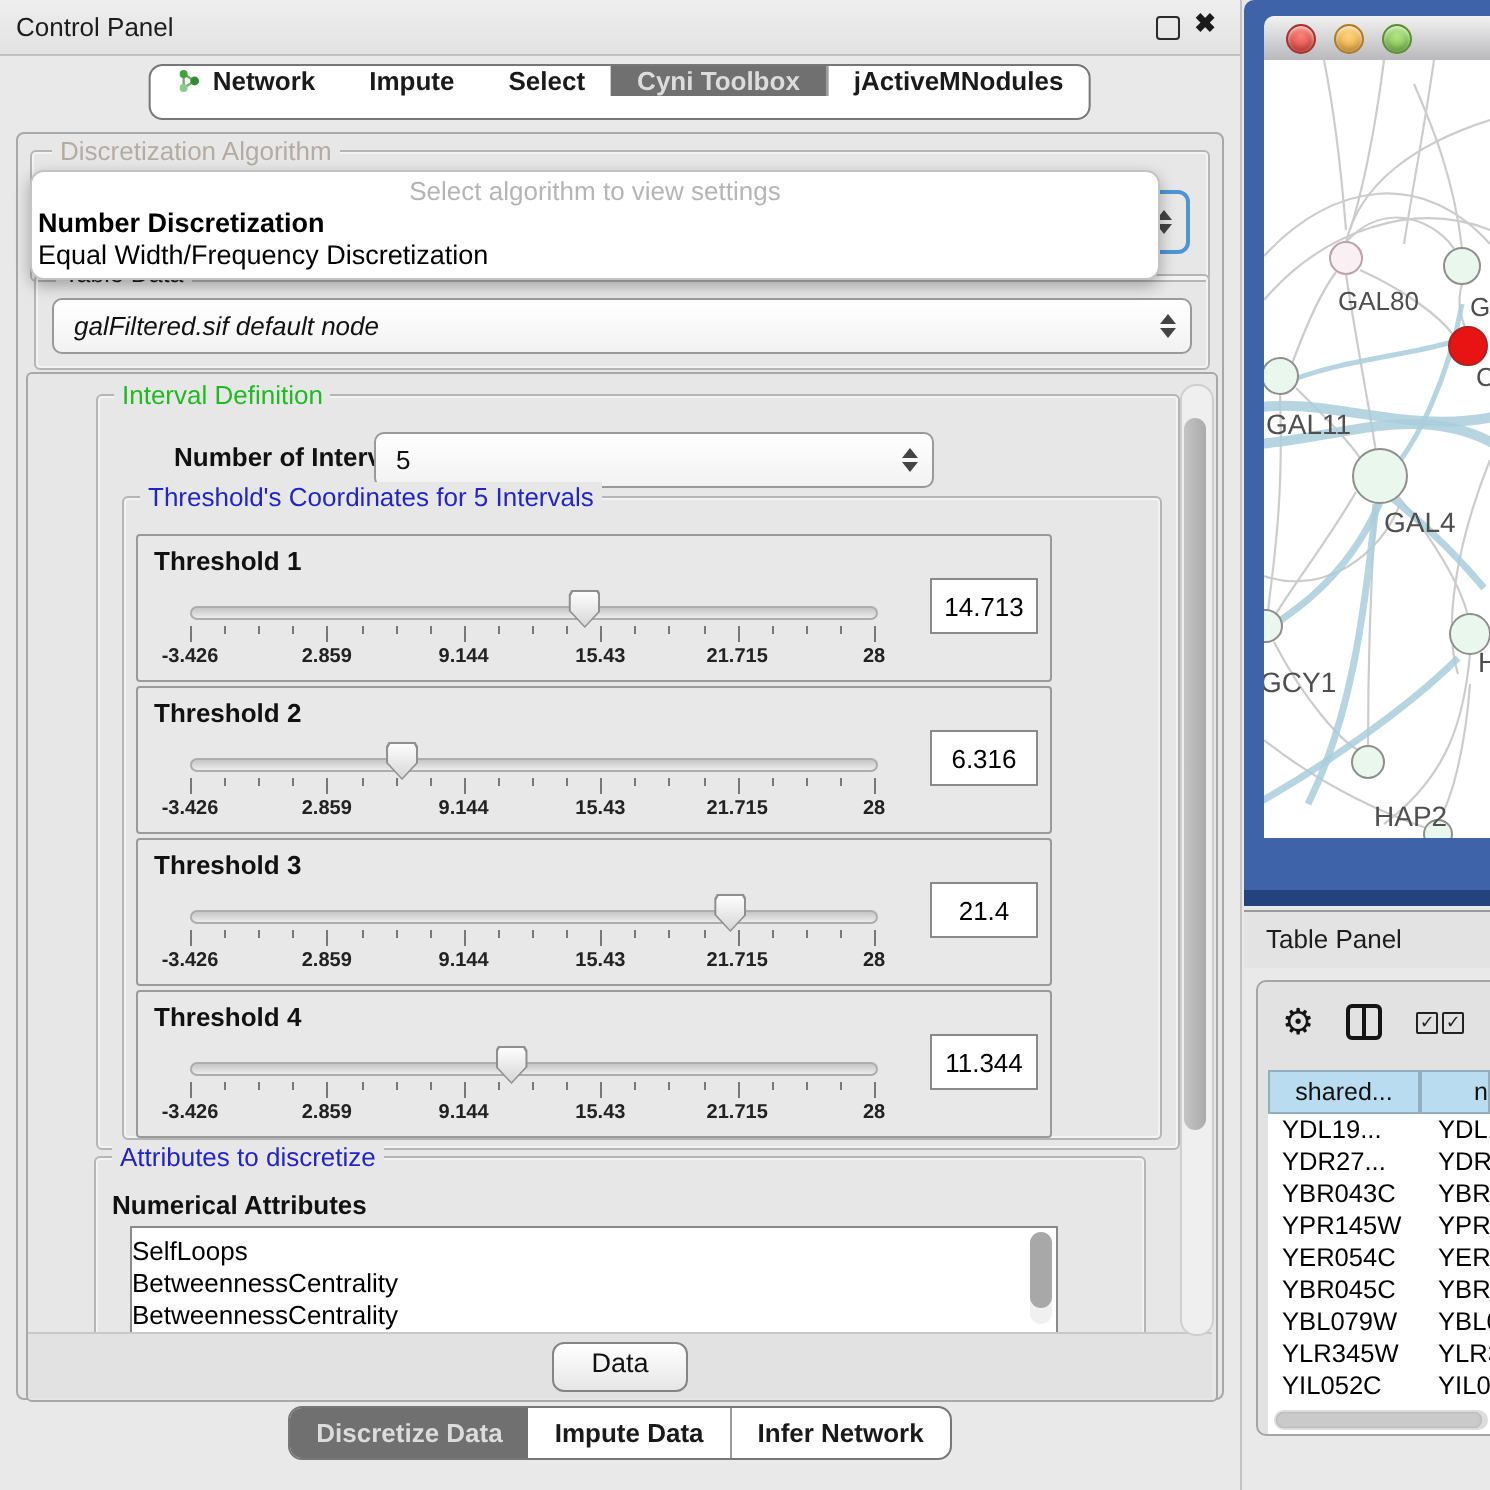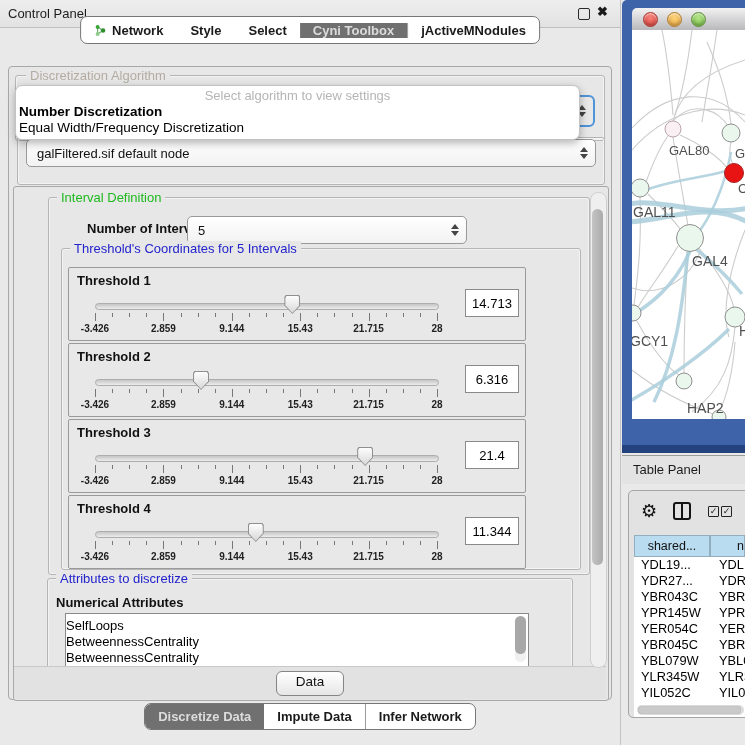--- a/index.html
+++ b/index.html
@@ -7,21 +7,21 @@
        font-family:"Liberation Sans",sans-serif;-webkit-font-smoothing:antialiased;}
 
   
   #cw{position:absolute;left:0;top:0;width:620px;height:745px;background:#e9e9e9;border-right:1px solid #c2c2c2;}
   .cw-title{position:absolute;left:0;top:0;width:100%;height:27px;background:linear-gradient(#eeeeee,#e2e2e2);
             border-bottom:1px solid #c0c0c0;}
   .cw-title .t{position:absolute;left:8px;top:6px;font-size:13px;color:#1c1c1c;}
   .win-float{position:absolute;right:30px;top:8px;width:10px;height:10px;border:1.6px solid #2a2a2a;border-radius:2px;}
   .win-close{position:absolute;right:12px;top:4px;font-size:13px;font-weight:bold;color:#1a1a1a;}
 
-  .cw-tabs{position:absolute;top:16px;left:50%;transform:translateX(-50%);display:flex;align-items:center;
+  .cw-tabs{position:absolute;top:32px;left:50%;transform:translateX(-50%);display:flex;align-items:flex-start;
            background:#ffffff;border:1.5px solid #777;border-radius:7px;overflow:hidden;height:26px;}
   .seg{display:flex;align-items:center;padding:0 13px;font-size:13px;font-weight:bold;color:#1a1a1a;white-space:nowrap;}
   .seg.sel{background:#707070;color:#dcdcdc;}
   .seg-sep{width:1px;background:#cfcfcf;margin:4px 0;}
   .seg .nicon{margin-right:6px;display:inline-flex;}
 
   .cw-panel{position:absolute;left:8px;top:66px;width:602px;height:632px;background:#e7e7e7;
             border:1px solid #a8a8a8;border-radius:4px;}
 
   
@@ -42,21 +42,21 @@
   .pop-opt.hl{font-weight:bold;}
 
   .grp-tabledata{left:8px;top:70px;width:586px;height:46px;}
   .combo{position:absolute;background:linear-gradient(#ffffff,#f2f2f2);border:1px solid #999;border-radius:5px;
          font-size:13px;color:#111;}
   .combo .cv{position:absolute;left:10px;top:50%;transform:translateY(-50%);white-space:nowrap;}
   .stepper{position:absolute;right:7px;top:50%;transform:translateY(-50%);display:flex;flex-direction:column;gap:2px;}
   .stepper i{width:0;height:0;border-left:4px solid transparent;border-right:4px solid transparent;}
   .stepper .up{border-bottom:5px solid #444;}
   .stepper .dn{border-top:5px solid #444;}
-  .td-combo{left:8px;top:1px;width:568px;height:26px;}
+  .td-combo{left:8px;top:11px;width:568px;height:26px;font-style:italic;}
 
   .inner-panel{position:absolute;left:4px;top:119px;width:594px;height:513px;background:#e7e7e7;
                border:1px solid #a8a8a8;border-radius:3px;overflow:hidden;}
 
   .vscroll{position:absolute;left:576px;top:5px;width:15px;height:474px;background:#efefef;
            border:1px solid #cfcfcf;border-radius:8px;}
   .vscroll .thumb{position:absolute;left:1px;top:16px;width:11px;height:356px;background:linear-gradient(90deg,#c4c4c4,#ababab);
            border-radius:6px;}
 
   .grp-interval{left:34px;top:10px;width:540px;height:376px;text-decoration:underline;}
@@ -158,21 +158,21 @@
           <line x1="3.5" y1="3" x2="3.5" y2="10" stroke="#6db06d" stroke-width="1.2"></line>
           <circle cx="3.5" cy="3" r="2" fill="#3aa53a"></circle>
           <circle cx="3.5" cy="10" r="2" fill="#8bcc8b"></circle>
           <circle cx="9" cy="6.5" r="2.2" fill="#2f8f2f"></circle>
         </svg>
       </span>
       <span>Network</span>
     </div>
     <div class="seg-sep"></div>
     <div class="seg">
-        <span>Style</span>
+        <span>Impute</span>
       </div>
     <div class="seg-sep"></div>
     <div class="seg">
         <span>Select</span>
       </div>
     <div class="seg sel">
         <span>Cyni Toolbox</span>
       </div>
     <div class="seg" style="border-left:1px solid #9a9a9a;">
         <span>jActiveMNodules</span>

